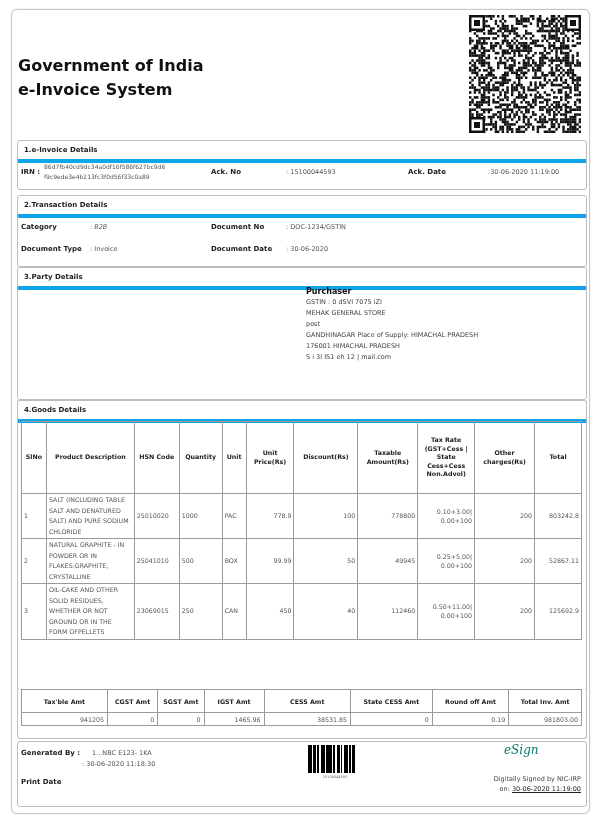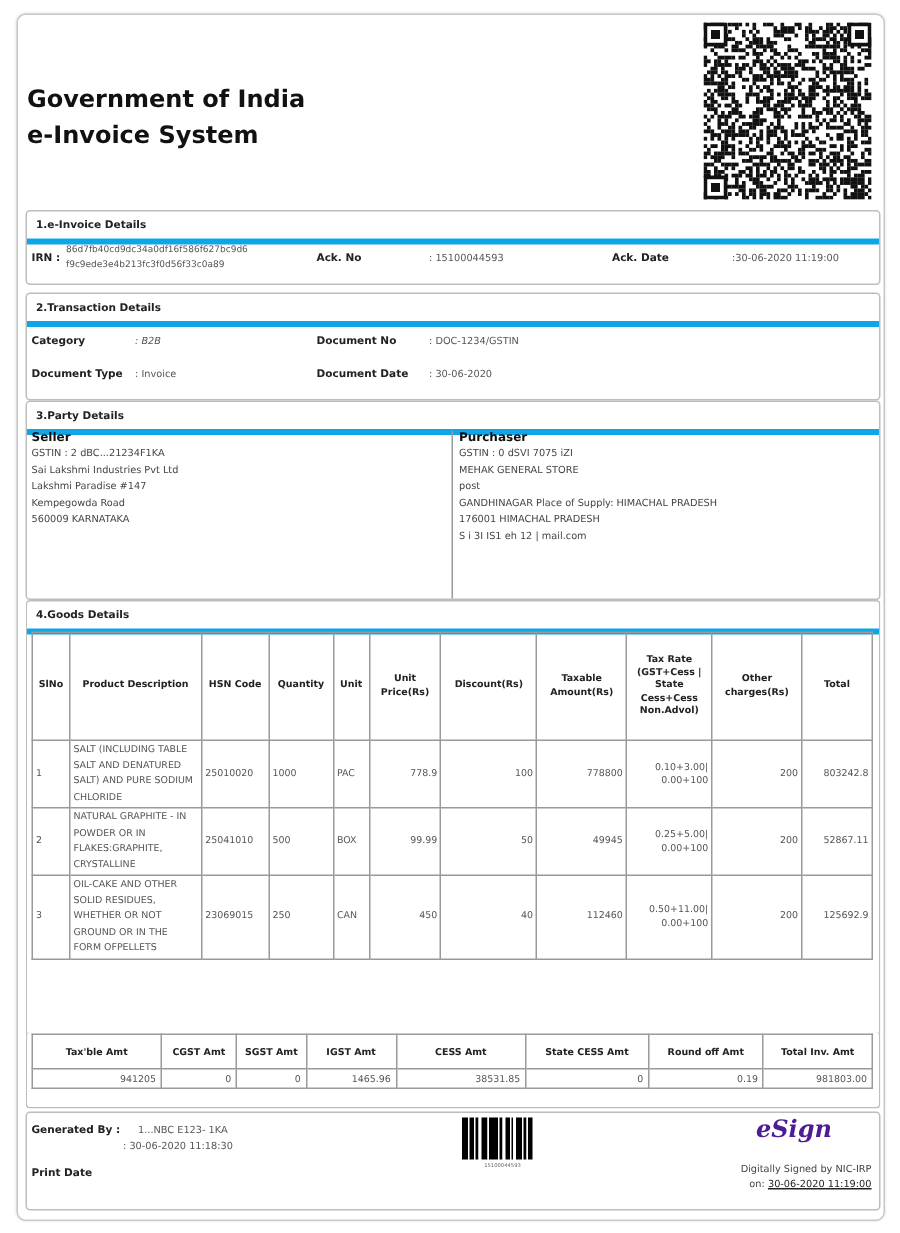--- a/index.html
+++ b/index.html
@@ -21,21 +21,21 @@
   .goods td { color:#555; line-height:10.5px; vertical-align:middle; }
   .goods td.r { text-align:right; }
   .totals { position:absolute; left:3px; top:1px; width:561px; }
   .totals th, .totals td { border:1.5px solid #9a9a9a; font-size:6.3px; padding:1px 3px; }
   .totals th { font-weight:bold; color:#222; text-align:center; line-height:9px; height:20px; }
   .totals td { text-align:right; color:#555; height:10px; }
   .barcode { position:absolute; left:307px; top:744px; width:54px; height:28px; display:flex; }
   .bar { background:#000; height:28px; }
   .gap { background:#fff; height:28px; }
   .barnum { position:absolute; left:307px; top:774px; width:54px; text-align:center; font-size:3.5px; color:#666; }
-  .esign { position:absolute; left:500px; top:745px; font-family:"DejaVu Serif", serif; font-style:italic; font-size:16px; color:#4c1d95; font-weight:bold; }
+  .esign { position:absolute; left:500px; top:745px; font-family:"DejaVu Serif", serif; font-style:italic; font-size:12px; color:#0f766e; font-weight:normal; }
   .signed { position:absolute; right:16px; top:776px; font-size:6.5px; color:#444; text-align:right; line-height:10px; }
   .signed u { color:#222; }
 </style>
 </head>
 <body>
 
 <div class="page">
 
   <div class="title">
     <div>Government of India</div>
@@ -1228,30 +1228,20 @@
     <span class="lbl" style="left:193px;top:27px;">Document No</span>
     <span class="val" style="left:268px;top:27px;">: DOC-1234/GSTIN</span>
     <span class="lbl" style="left:3px;top:49px;">Document Type</span>
     <span class="val" style="left:72px;top:49px;">: Invoice</span>
     <span class="lbl" style="left:193px;top:49px;">Document Date</span>
     <span class="val" style="left:268px;top:49px;">: 30-06-2020</span>
   </div>
 
   <div class="section" style="top:257px;height:131px;">
     <div class="sec-head">3.Party Details</div>
-    <div class="party" style="left:3px;width:280px;border-right:1.5px solid #9a9a9a;">
-      <div class="ph">Seller</div>
-      <div id="seller-lines">
-          <div class="pl">GSTIN : 2   dBC...21234F1KA</div>
-          <div class="pl">Sai Lakshmi Industries Pvt Ltd</div>
-          <div class="pl">Lakshmi Paradise   #147</div>
-          <div class="pl">Kempegowda Road</div>
-          <div class="pl">560009   KARNATAKA</div>
-        </div>
-    </div>
     <div class="party" style="left:288px;width:276px;">
       <div class="ph">Purchaser</div>
       <div id="purchaser-lines">
           <div class="pl">GSTIN : 0   dSVI   7075   iZI</div>
           <div class="pl">MEHAK GENERAL STORE</div>
           <div class="pl">post</div>
           <div class="pl">GANDHINAGAR Place of Supply: HIMACHAL PRADESH</div>
           <div class="pl">176001   HIMACHAL PRADESH</div>
           <div class="pl">S  i  3I  IS1     eh   12  |   mail.com</div>
         </div>

